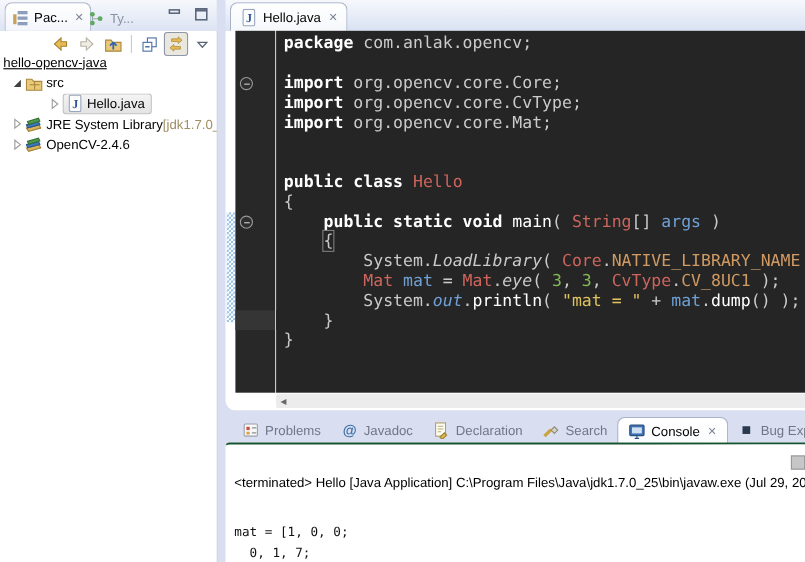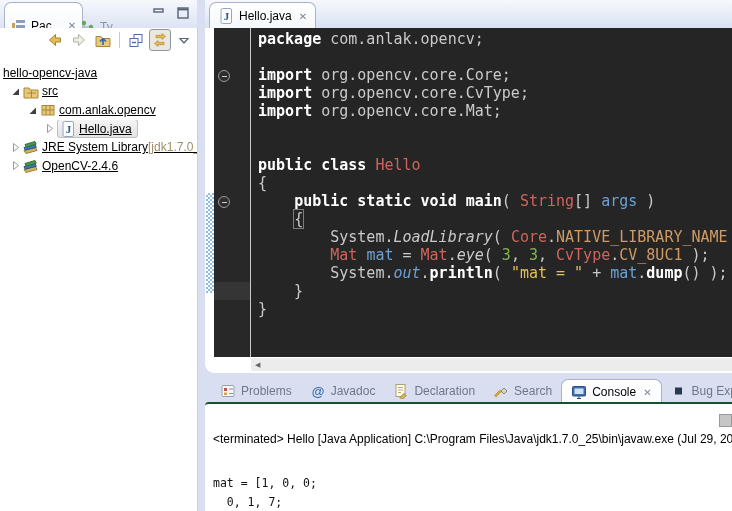--- a/index.html
+++ b/index.html
@@ -5,32 +5,32 @@
   html,body{margin:0;padding:0;background:#9aa3bd;}
   #app{position:relative;width:732px;height:511px;background:#D9DFF1;overflow:hidden;
        font-family:"Liberation Sans",sans-serif;font-size:12px;color:#000;}
   .nosel{user-select:none;}
   .icon16{display:inline-flex;width:16px;height:16px;align-items:center;justify-content:center;flex:0 0 16px;}
   svg{display:block;}
 
   
   #side-tabbar{position:absolute;left:0;top:0;width:197px;height:28px;
     background:linear-gradient(#F6F8FC,#DCE3F3);border-bottom:1px solid #C2CADF;}
-  .vtab{position:absolute;display:flex;align-items:center;gap:4px;height:25px;padding:10px 6px;}
+  .vtab{position:absolute;display:flex;align-items:center;gap:4px;height:25px;padding:0 6px;}
   .vtab.active{left:4px;top:2px;background:linear-gradient(#FFFFFF,#F3F6FB);
     border:1px solid #A9B2C9;border-bottom:none;border-radius:7px 7px 0 0;}
   .vtab.inactive{left:74px;top:4px;color:#8A93A5;}
   .tab-close{font-size:10px;color:#7d8596;margin-left:2px;cursor:pointer;}
   #winbtns{position:absolute;right:6px;top:5px;display:flex;gap:8px;}
   #side-body{position:absolute;left:0;top:28px;width:197px;height:483px;background:#fff;border-right:1px solid #C8CFE2;}
   #side-toolbar{position:absolute;top:1px;right:2px;display:flex;align-items:center;gap:2px;}
   .tbtn{width:20px;height:20px;display:flex;align-items:center;justify-content:center;border:1px solid transparent;border-radius:3px;}
   .tbtn.pressed{border:1px solid #8E96A8;background:#EAE7DF;}
   .tb-sep{width:1px;height:16px;background:#C9C9C9;margin:0 3px;}
-  #tree{position:absolute;left:0;top:36px;width:197px;text-decoration:underline;}
+  #tree{position:absolute;left:0;top:20px;width:197px;}
   .trow{display:flex;align-items:center;height:18.5px;white-space:nowrap;overflow:hidden;}
   .arrow{width:15px;height:16px;display:inline-flex;align-items:center;justify-content:center;flex:0 0 15px;}
   .tlabel{margin-left:3px;}
   .tsel{display:inline-flex;align-items:center;background:linear-gradient(#F4F4F4,#E3E3E3);
     border:1px solid #BFBFBF;border-radius:3px;padding:0 5px 0 2px;height:17px;}
   .tdeco{color:#A08E64;}
   #project-label{text-decoration:underline;padding-left:3px;line-height:19px;}
 
   
   #ed-tabbar{position:absolute;left:205px;top:0;width:527px;height:28px;
@@ -53,21 +53,21 @@
   .code-line{height:18px;}
   .tk-kw{color:#fff;font-weight:bold}
   .tk-df{color:#CACACA}
   .tk-cl{color:#CE655C}
   .tk-st{color:#D09A62}
   .tk-nu{color:#83B654}
   .tk-sr{color:#DFC15E}
   .tk-lv{color:#6FA0D4}
   .tk-fl{color:#6FA0D4;font-style:italic}
   .tk-it{color:#CACACA;font-style:italic}
-  .tk-mb{color:#fff;font-weight:bold}
+  .tk-mb{color:#fff;font-weight:normal}
   .tk-br{color:#CACACA;outline:1px solid #7d7d7d}
   .fold{position:absolute;left:13px;width:10px;height:10px;border:1px solid #9a9a9a;border-radius:50%;
     background:#2e2e2e;z-index:3;display:flex;align-items:center;justify-content:center;}
   .fold::after{content:"";width:5px;height:1px;background:#cfcfcf;}
   #ed-hscroll{position:absolute;left:46px;top:330px;width:480px;height:13px;background:#ECECEC;border-radius:2px;
     display:flex;align-items:center;padding-left:4px;color:#666;font-size:7px;}
 
   
   #con-tabbar{position:absolute;left:205px;top:378px;width:540px;height:25px;display:flex;align-items:center;
     padding-left:6px;color:#6F7787;}
@@ -189,36 +189,20 @@
           <span style="display: inline-flex; align-items: flex-start;">
             <span class="icon16">
               <svg width="16" height="16" viewBox="0 0 16 16">
                 <path d="M1 4 h5 l1.5 2 H15 v8 H1z" fill="#E9C977" stroke="#A8873C"></path>
                 <path d="M4 9 h9 M8.5 6.5 v7" stroke="#A8873C" fill="none"></path>
               </svg>
             </span>
             <span class="tlabel">src</span>
           </span>
         </div>
-        <div class="trow" style="padding-left: 25px;">
-          <span class="arrow">
-            <svg width="11" height="11" viewBox="0 0 11 11">
-              <path d="M9 2.5 V9 H2.5z" fill="#404040"></path>
-            </svg>
-          </span>
-          <span style="display: inline-flex; align-items: center;">
-            <span class="icon16">
-              <svg width="16" height="16" viewBox="0 0 16 16">
-                <rect x="2" y="3.5" width="12" height="9.5" fill="#E9C977" stroke="#A8873C"></rect>
-                <path d="M2 8 h12 M6 3.5 v9.5 M10 3.5 v9.5" stroke="#A8873C" fill="none"></path>
-              </svg>
-            </span>
-            <span class="tlabel">com.anlak.opencv</span>
-          </span>
-        </div>
         <div class="trow" style="padding-left: 42px;">
           <span class="arrow">
             <svg width="11" height="11" viewBox="0 0 11 11">
               <path d="M3.5 1.5 L8.5 5.5 L3.5 9.5z" fill="#fff" stroke="#9a9a9a"></path>
             </svg>
           </span>
           <span class="tsel">
             <span class="icon16">
               <svg width="16" height="16" viewBox="0 0 16 16">
                 <rect x="3" y="0.5" width="10.5" height="15" rx="1.5" fill="#FDFDFD" stroke="#98A5BE"></rect>

